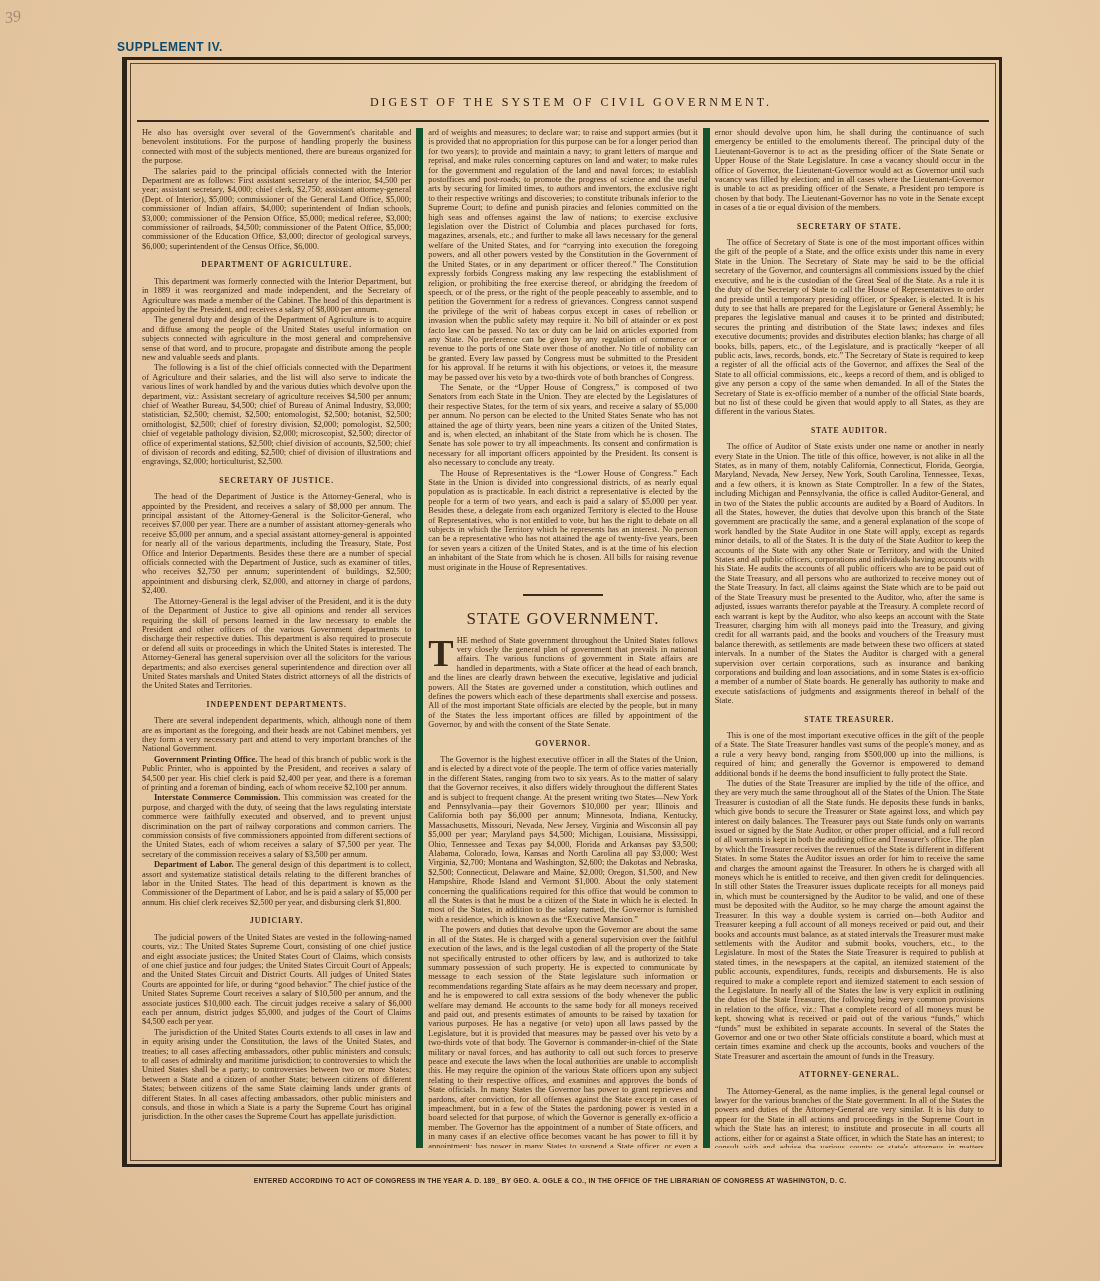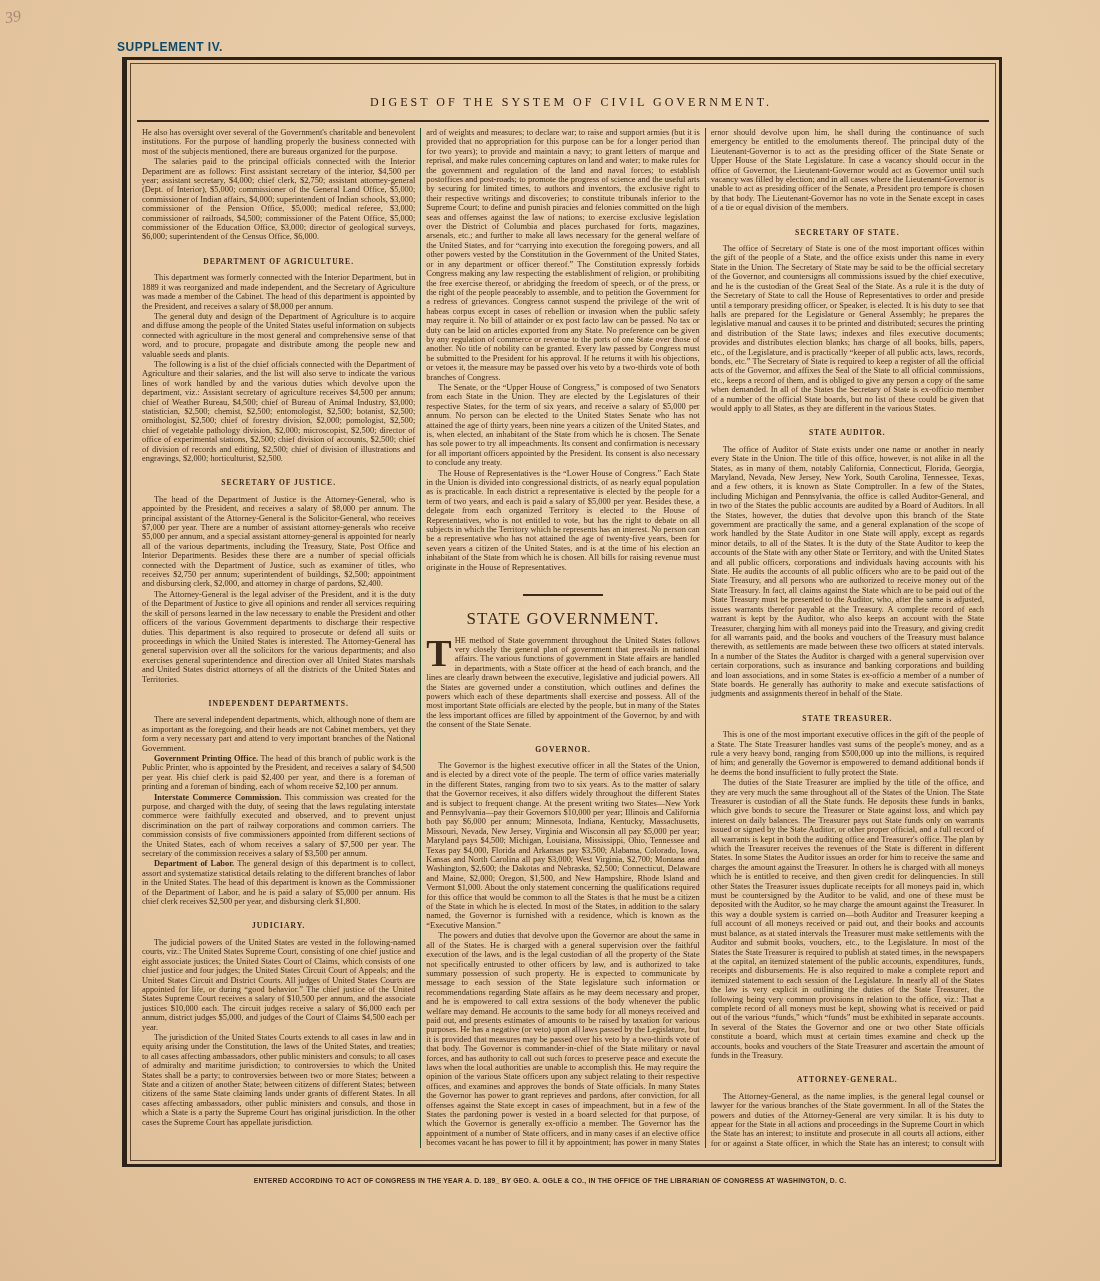--- a/index.html
+++ b/index.html
@@ -11,24 +11,24 @@
   .supplement{position:absolute;left:117px;top:40px;font-family:"Liberation Sans","DejaVu Sans",sans-serif;
        font-weight:bold;font-size:12px;letter-spacing:.5px;color:#0c4a6e;}
   .frame{position:absolute;left:122px;top:57px;width:880px;height:1110px;
        border:3px solid #2d2218;border-left-width:5px;box-sizing:border-box;}
   .frame::after{content:"";position:absolute;left:3px;right:3px;top:3px;bottom:3px;border:1px solid #5a4632;}
   .title{position:absolute;left:16px;right:0;top:35px;text-align:center;font-size:12px;letter-spacing:3px;
        color:#2a1e14;font-family:"Liberation Serif",serif;}
   .title-rule{position:absolute;top:60px;left:10px;right:10px;height:2px;background:#3a2a1c;}
   .cols{position:absolute;left:10px;right:10px;top:68px;bottom:16px;display:flex;}
   .col{flex:1;padding:0 5px;font-size:8.4px;line-height:9.4px;text-align:justify;overflow:hidden;box-sizing:border-box;}
-  .col+.col{border-left:1px solid #14532d;}
+  .col+.col{border-left:7px solid #14532d;}
   .col p{margin:0 0 1px 0;text-indent:12px;}
   .col p.noindent{text-indent:0;}
-  .col h3{font-size:7.6px;letter-spacing:1px;text-align:center;margin:15px 0 7px;font-weight:bold;font-family:"Liberation Serif",serif;}
+  .col h3{font-size:7.6px;letter-spacing:1px;text-align:center;margin:9px 0 7px;font-weight:bold;font-family:"Liberation Serif",serif;}
   .state-head{text-align:center;margin:22px 0 12px;}
   .state-rule{width:80px;height:2px;background:#3a2a1c;margin:0 auto 18px;}
   .state-title{font-size:17px;letter-spacing:1px;}
   .dropcap{float:left;font-size:38px;line-height:34px;margin:0 3px 0 0;font-weight:bold;}
   .lead{text-indent:0 !important;}
   .b{font-weight:bold;}
   .footer{position:absolute;left:0;right:0;top:1177px;text-align:center;font-family:"Liberation Sans",sans-serif;
        font-size:6.8px;font-weight:bold;letter-spacing:.2px;color:#3a2a1c;}
 </style>
 </head>

